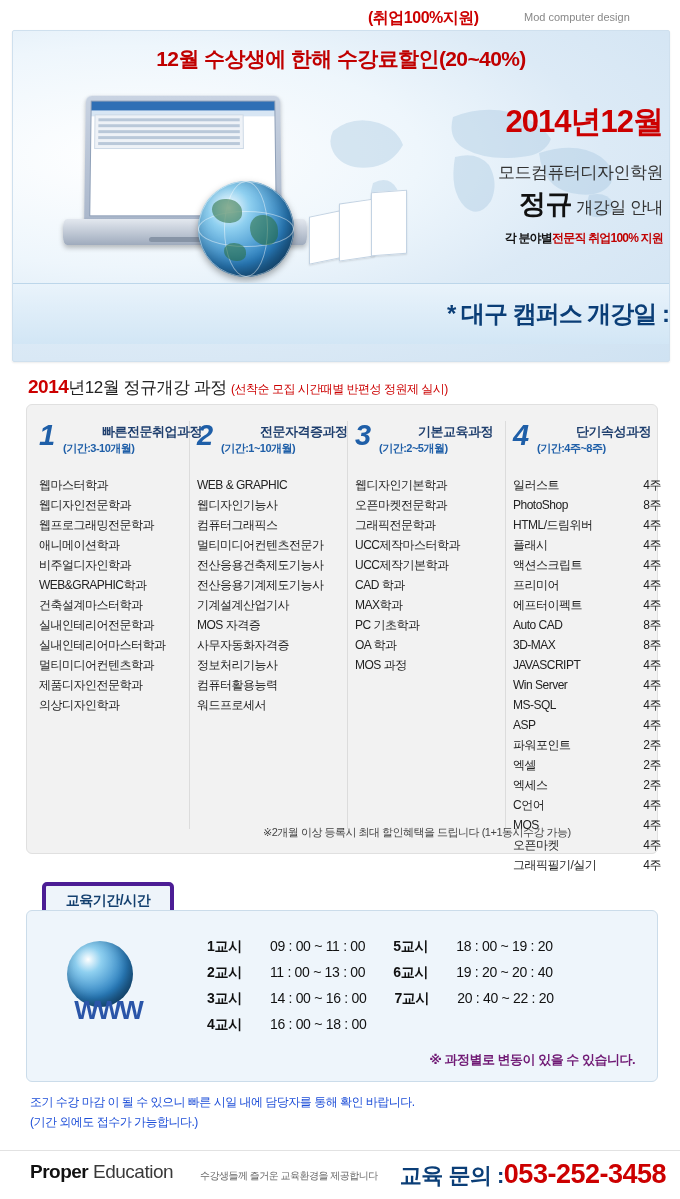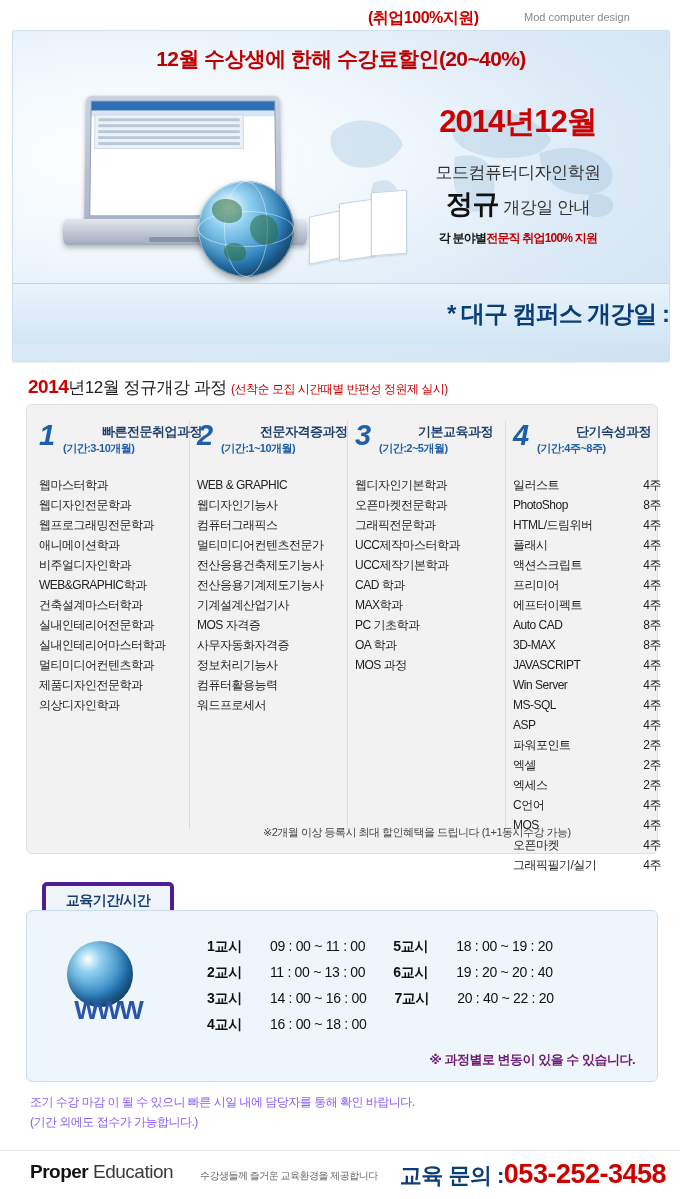--- a/index.html
+++ b/index.html
@@ -83,21 +83,21 @@
   .globe .mer{position:absolute;border:1px solid rgba(255,255,255,.45);border-radius:50%;}
   .globe .m1{left:0;top:0;width:94px;height:94px;}
   .globe .m2{left:26px;top:0;width:42px;height:94px;}
   .globe .m3{left:0;top:30px;width:94px;height:34px;}
   .globe .cont{position:absolute;background:rgba(40,110,60,.55);border-radius:45% 55% 40% 60%;}
   
   .papers{position:absolute;left:296px;top:160px;width:120px;height:70px;}
   .papers i{position:absolute;display:block;background:#ffffff;border:1px solid #c3d3e3;box-shadow:0 1px 2px rgba(0,0,0,.12);}
 
   .hero .right{
-    position:absolute;left:360px;top:70px;width:290px;text-align:center;
+    position:absolute;left:360px;top:70px;width:290px;text-align:right;
   }
   .hero .r1{font-size:31px;font-weight:bold;color:#cc0000;letter-spacing:-1px;}
   .hero .r2{font-size:17px;color:#333;margin-top:18px;letter-spacing:-0.5px;}
   .hero .r3{font-size:17px;color:#333;margin-top:2px;letter-spacing:-0.5px;}
   .hero .r3 b{font-size:27px;color:#111;}
   .hero .r4{font-size:12px;font-weight:bold;color:#c00000;margin-top:8px;letter-spacing:-0.8px;}
   .hero .r4 .blk{color:#111;}
 
   .hero .campus{
     position:absolute;left:0;top:252px;width:656px;height:60px;
@@ -168,21 +168,21 @@
   .rows{position:absolute;left:180px;top:22px;}
   .rows .row{font-size:14px;color:#111;line-height:26px;letter-spacing:-0.3px;white-space:nowrap;}
   .rows .row .lbl{font-weight:bold;}
   .rows .row .sp{display:inline-block;width:28px;}
   .schedbox .warn{
     position:absolute;right:22px;bottom:12px;font-size:13px;font-weight:bold;color:#701a75;
     letter-spacing:-0.5px;
   }
 
   
-  .bnotes{position:absolute;top:1092px;left:30px;font-size:12px;color:#8b5cf6;line-height:20px;letter-spacing:-0.5px;}
+  .bnotes{position:absolute;top:1092px;left:30px;font-size:12px;color:#1d4ed8;line-height:20px;letter-spacing:-0.5px;}
   .footer{position:absolute;top:1150px;left:0;width:680px;height:49px;border-top:1px solid #e2e2e2;}
   .logo{position:absolute;left:30px;top:10px;font-size:19px;color:#3a3a3a;letter-spacing:-0.5px;}
   .logo b{color:#111;}
   .logotag{position:absolute;left:200px;top:18px;font-size:10px;color:#666;letter-spacing:-0.5px;}
   .contact{position:absolute;right:14px;top:8px;font-size:22px;font-weight:bold;color:#0b3e77;letter-spacing:-0.5px;}
   .contact .num{color:#cc0000;font-size:27px;text-align:right;}
 </style>
 </head>
 <body>
 

